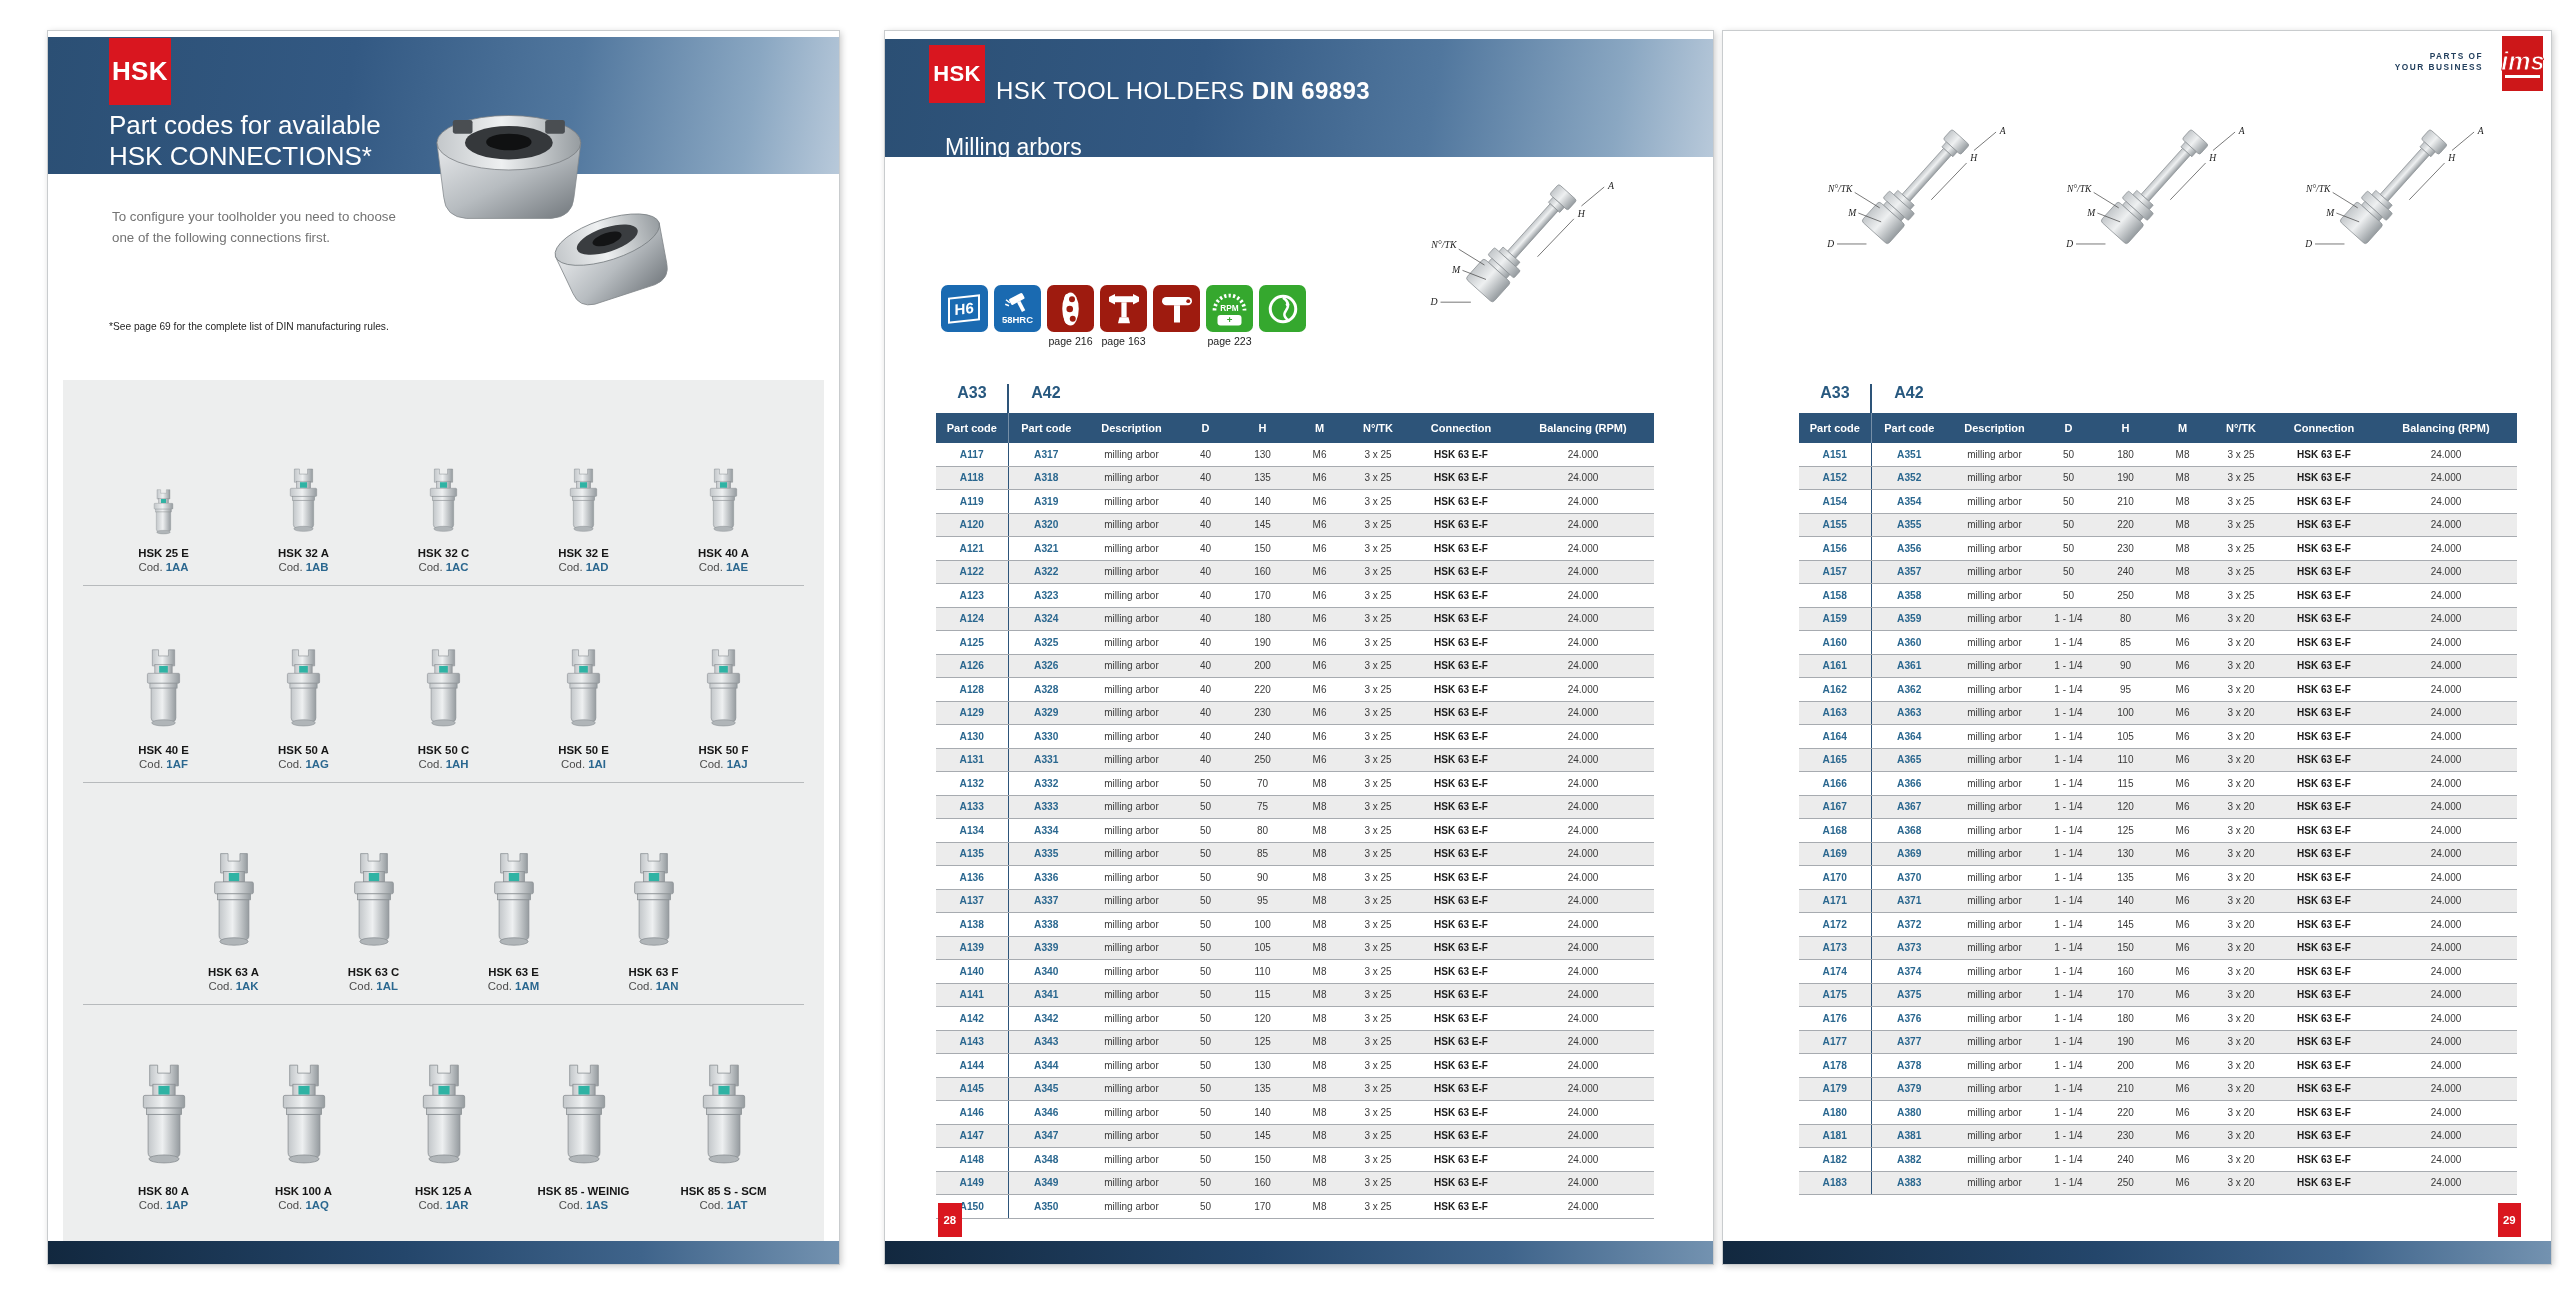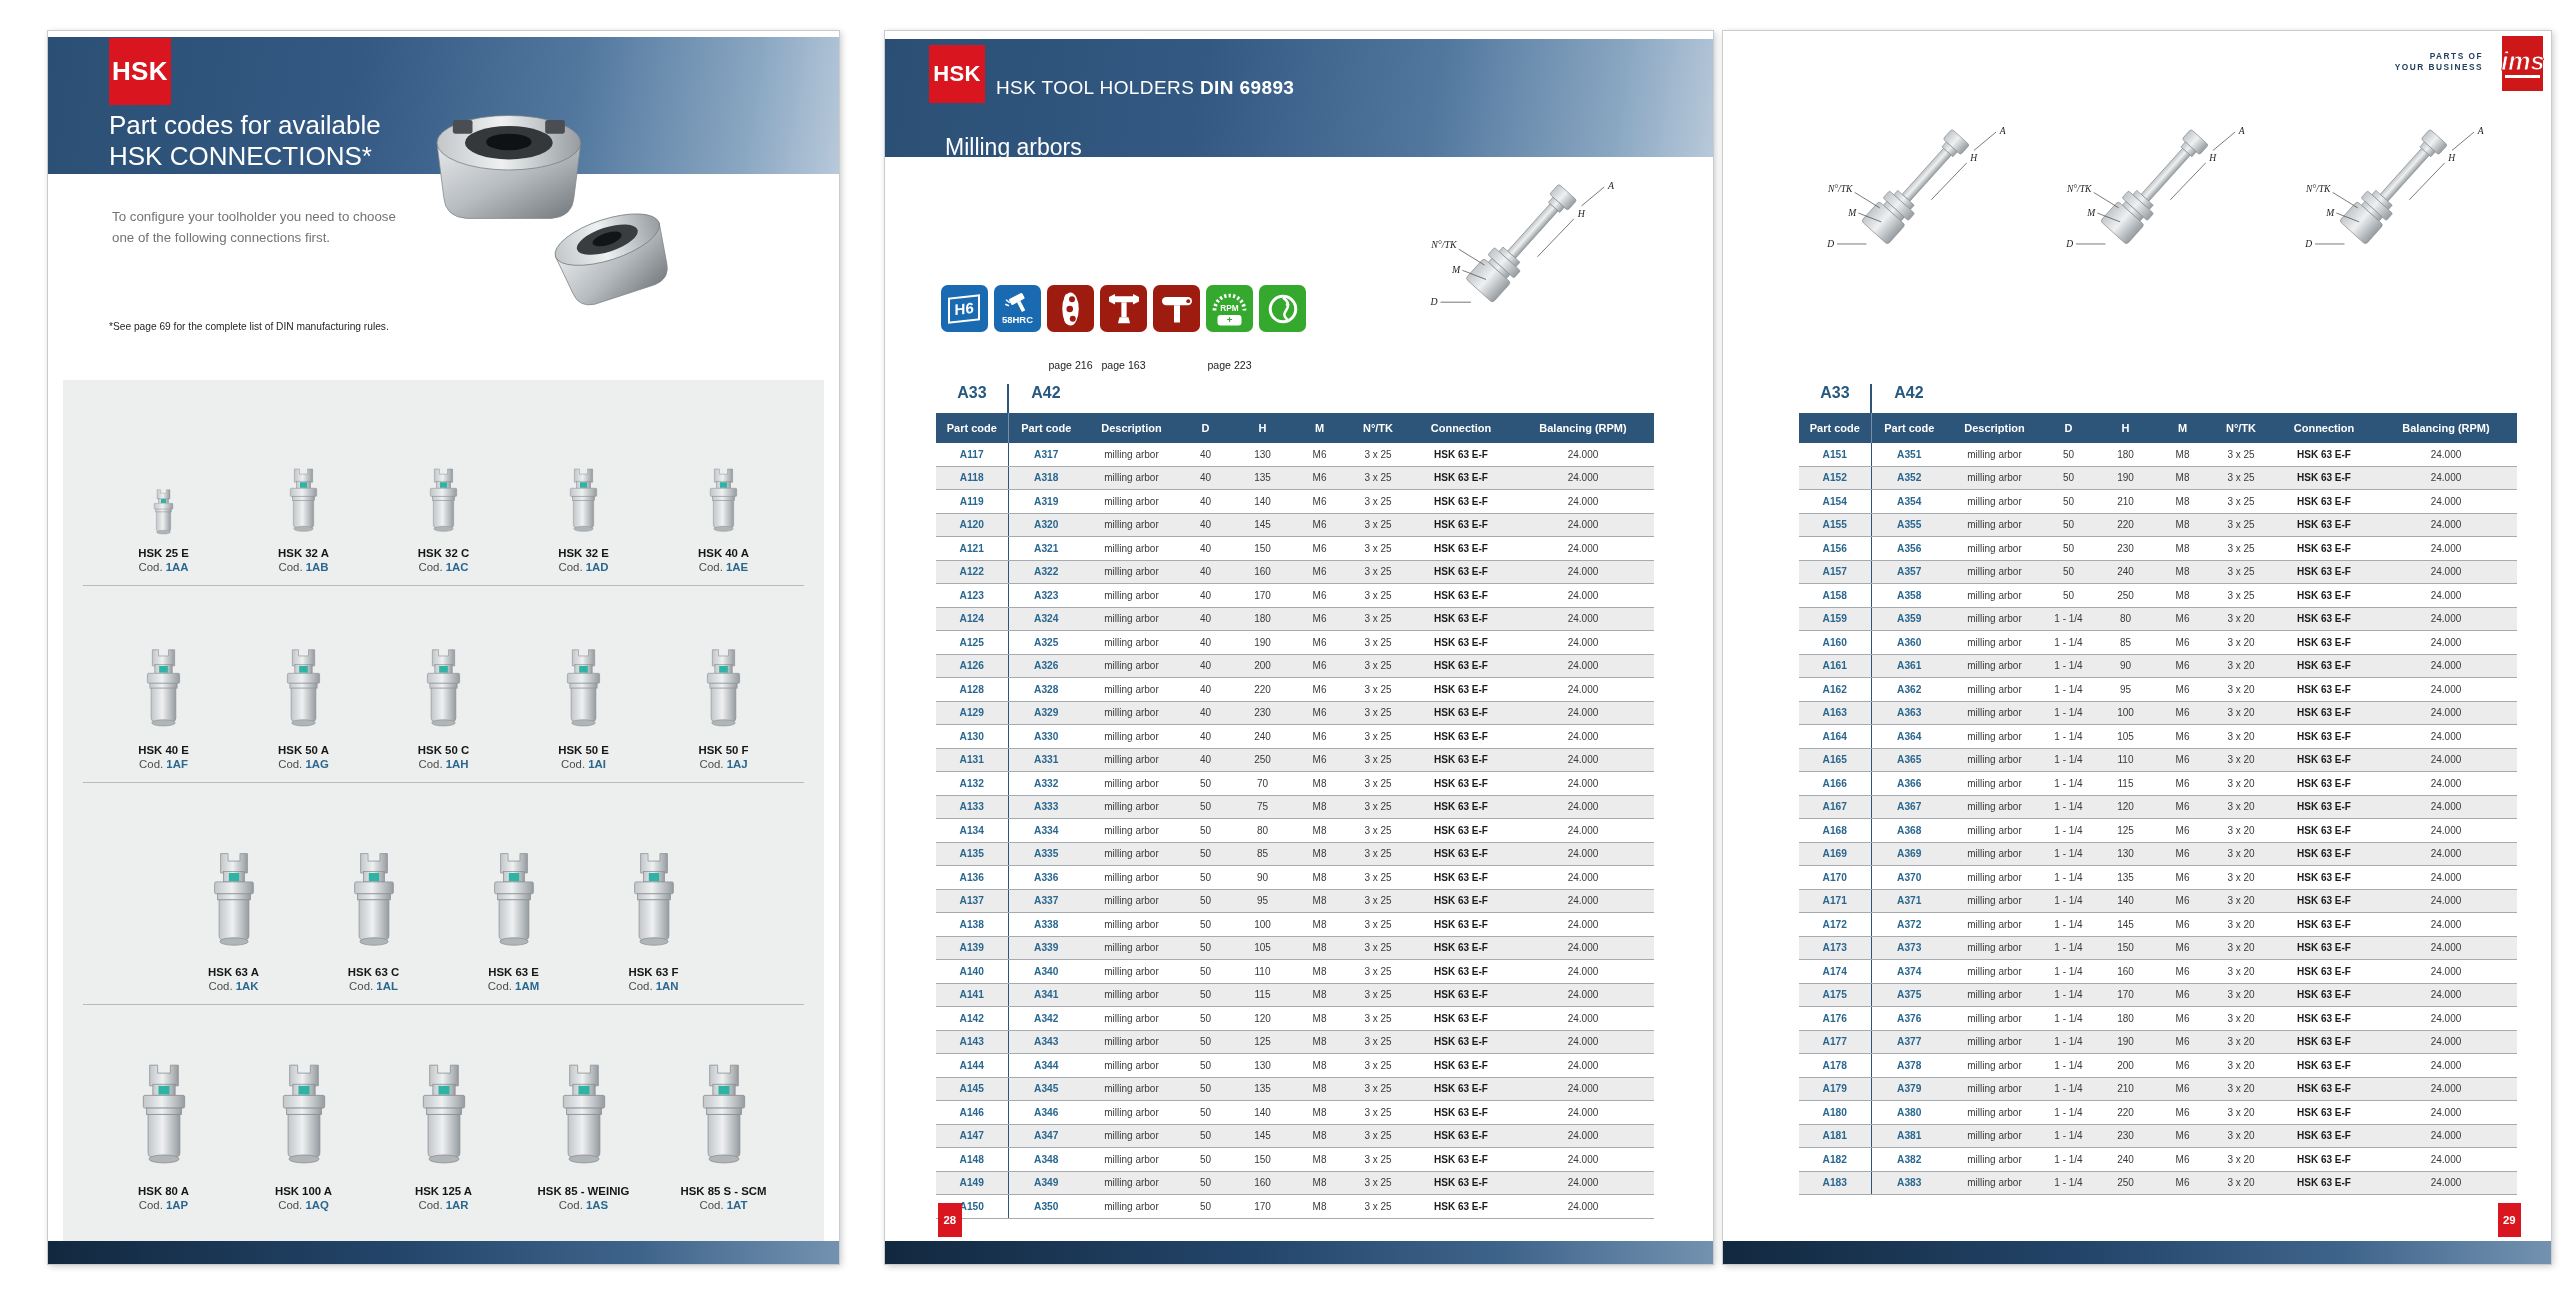--- a/index.html
+++ b/index.html
@@ -14,21 +14,21 @@
   
   .banner{position:absolute;left:0;right:0;
           background:linear-gradient(99deg,#2b4f74 0%,#335983 38%,#51779e 66%,#8aa7c2 88%,#b8c9da 100%);}
   #page1 .banner{top:6px;height:137px;}
   #page2 .banner{top:7.6px;height:118px;}
   .hsk-box{position:absolute;background:#d9161f;color:#fff;font-weight:bold;
            display:flex;align-items:center;justify-content:center;letter-spacing:0.4px;}
   #page1 .hsk-box{left:61px;top:6.8px;width:62px;height:67px;font-size:26px;}
   #page2 .hsk-box{left:44px;top:13.7px;width:56px;height:58px;font-size:22px;}
   .lp-title{position:absolute;left:61px;top:79px;color:#fff;font-size:26px;line-height:31px;font-weight:400;}
-  .mp-head{position:absolute;left:111px;top:46px;color:#fff;font-size:19px;letter-spacing:0.4px;}
+  .mp-head{position:absolute;left:111px;top:46px;color:#fff;font-size:24px;letter-spacing:0.4px;}
   .mp-head b{font-weight:bold;}
   .mp-sub{position:absolute;left:60px;top:103px;color:#fff;font-size:23px;font-weight:400;}
 
   .intro{position:absolute;left:61px;top:173px;margin:3px;font-size:13.3px;color:#737373;line-height:20.5px;}
   .footnote{position:absolute;left:61px;top:290px;margin:0;font-size:10.2px;color:#1f1f1f;}
 
   .photo{position:absolute;left:370px;top:42px;}
 
   
   .panel{position:absolute;left:15px;right:15px;top:349px;height:865px;background:#edeeee;}
@@ -45,21 +45,21 @@
   .cname{font-size:11.4px;font-weight:bold;color:#161616;margin-bottom:2.3px;white-space:nowrap;}
   .ccod{font-size:11.4px;color:#4c4c4c;}
   .ccod b{color:#2a678f;}
 
   
   .icons{position:absolute;left:56px;top:254px;display:flex;gap:6px;}
   .ibox{position:relative;width:47px;height:47px;border-radius:6.8px;display:flex;
         align-items:center;justify-content:center;flex-direction:column;}
   .ibox.blue{background:#1a6ab1;} .ibox.red{background:#9e1b0f;} .ibox.green{background:#35a82e;}
   .icap{position:absolute;top:50px;left:-9px;right:-9px;text-align:center;
-        font-size:10.6px;color:#1c1c1c;white-space:nowrap;margin-top:24px;}
+        font-size:10.6px;color:#1c1c1c;white-space:nowrap;}
   .h6t{color:#fff;font-weight:bold;font-size:15px;border:2.3px solid #fff;padding:2.3px 4.6px;
        transform:skewY(-6deg);}
   .hrct{color:#fff;font-weight:bold;font-size:9.5px;margin-top:-1.5px;}
 
   
   .diagram-slot{position:absolute;}
   #page2 .diagram-slot{left:501px;top:133px;width:250px;height:190px;}
   #page3 .diagram-slot.d1{left:61px;top:76px;width:243px;height:190px;}
   #page3 .diagram-slot.d2{left:300px;top:76px;width:243px;height:190px;}
   #page3 .diagram-slot.d3{left:539px;top:76px;width:243px;height:190px;}

